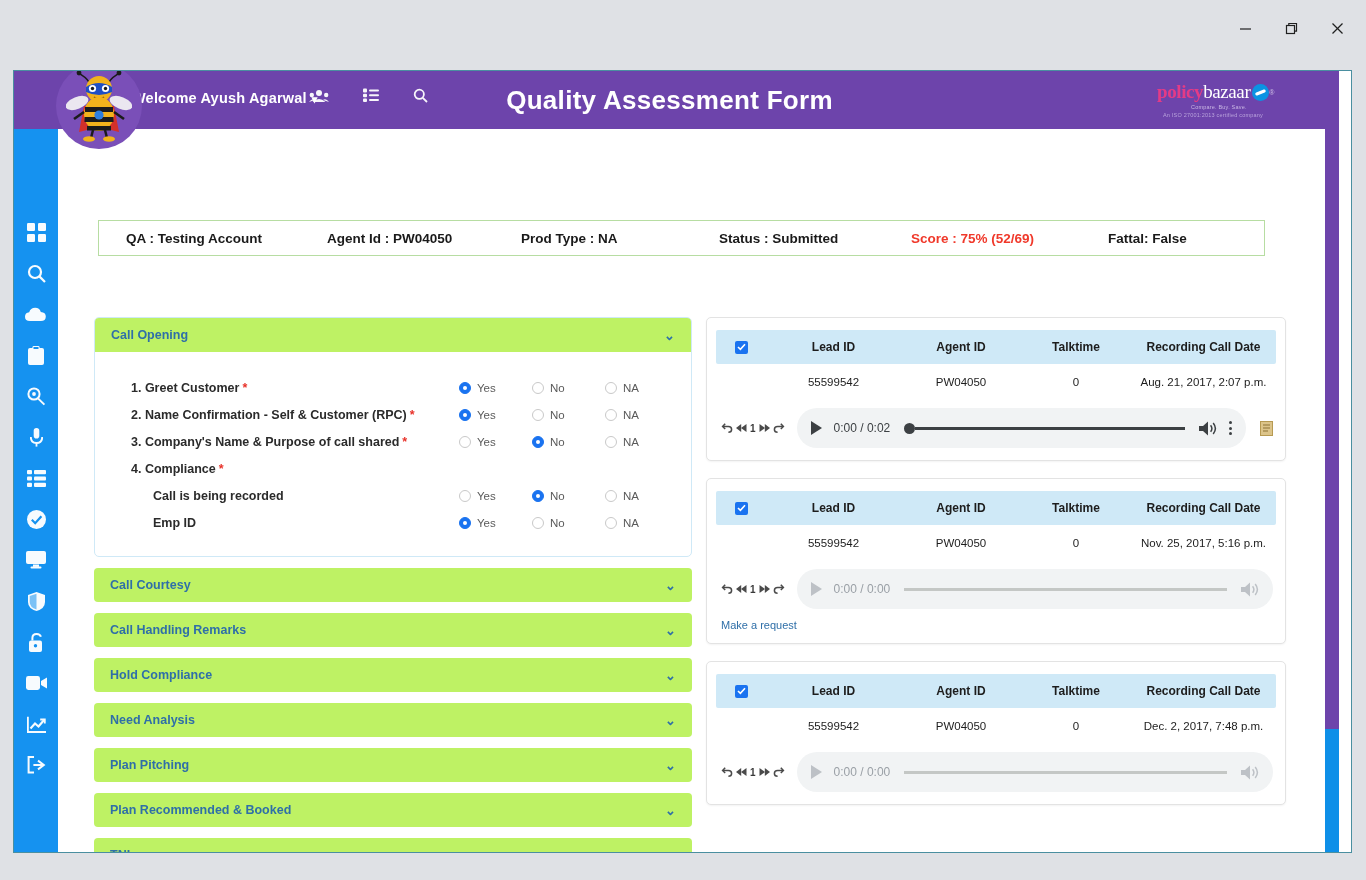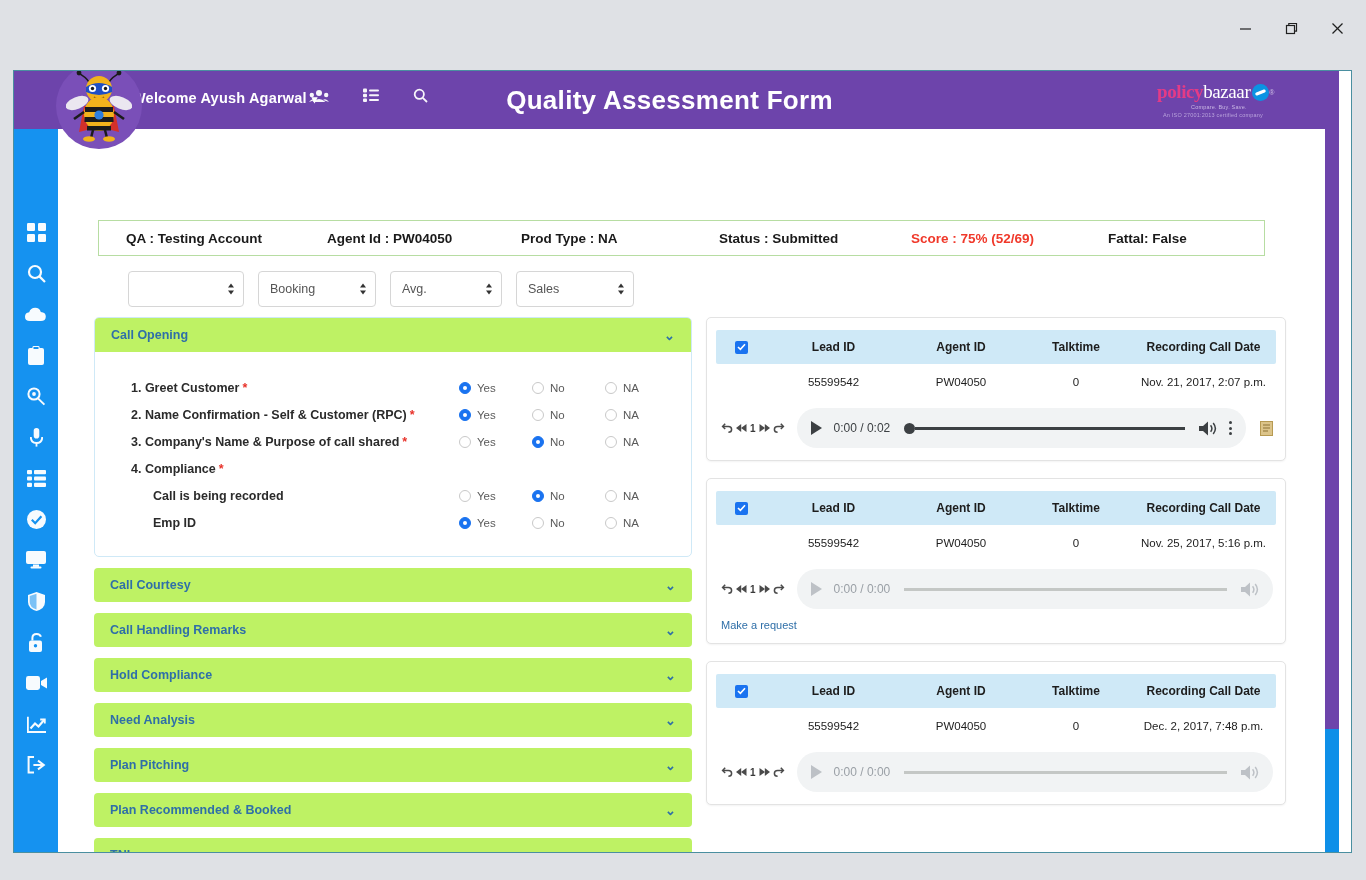--- a/index.html
+++ b/index.html
@@ -489,50 +489,20 @@
 
     <div class="info-bar">
       <span class="info-cell ic1">QA : Testing Account</span>
       <span class="info-cell ic2">Agent Id : PW04050</span>
       <span class="info-cell ic3">Prod Type : NA</span>
       <span class="info-cell ic4">Status : Submitted</span>
       <span class="info-cell ic5 score">Score : 75% (52/69)</span>
       <span class="info-cell ic6">Fattal: False</span>
     </div>
 
-    <div class="dropdown-row">
-      <div class="sel sel-w1">
-        <span class="txt"></span>
-        <span class="arrows">
-            <i class="up"></i>
-            <i class="dn"></i>
-          </span>
-      </div>
-      <div class="sel sel-w2">
-        <span class="txt">Booking</span>
-        <span class="arrows">
-            <i class="up"></i>
-            <i class="dn"></i>
-          </span>
-      </div>
-      <div class="sel sel-w3">
-        <span class="txt">Avg.</span>
-        <span class="arrows">
-            <i class="up"></i>
-            <i class="dn"></i>
-          </span>
-      </div>
-      <div class="sel sel-w4">
-        <span class="txt">Sales</span>
-        <span class="arrows">
-            <i class="up"></i>
-            <i class="dn"></i>
-          </span>
-      </div>
-    </div>
 
     <div class="left-col">
 
       <div class="acc acc-open">
         <div class="acc-head">
           <span>Call Opening</span>
           <span class="chev">⌄</span>
         </div>
         <div class="acc-body">
 
@@ -692,21 +662,21 @@
           <span class="th th-lead">Lead ID</span>
           <span class="th th-agent">Agent ID</span>
           <span class="th th-talk">Talktime</span>
           <span class="th th-date">Recording Call Date</span>
         </div>
         <div class="rec-table-row">
           <span class="td td-ck"></span>
           <span class="td td-lead">55599542</span>
           <span class="td td-agent">PW04050</span>
           <span class="td td-talk">0</span>
-          <span class="td td-date">Nov. 21, 2017, 2:07 p.m.</span>
+          <span class="td td-date">Aug. 21, 2017, 2:07 p.m.</span>
         </div>
         <div class="player-row">
           <span class="mini-ctrls">
             <span>
                 <svg width="12" height="12" viewBox="0 0 12 12" fill="none" stroke="#4a4a4a" stroke-width="1.5">
                   <path d="M2 4.5 H7.4 Q10.6 4.5 10.6 7.4 Q10.6 10.2 7.4 10.2"></path>
                   <polyline points="4.2,1.8 1.6,4.5 4.2,7"></polyline>
                 </svg>
               </span>
             <span>

